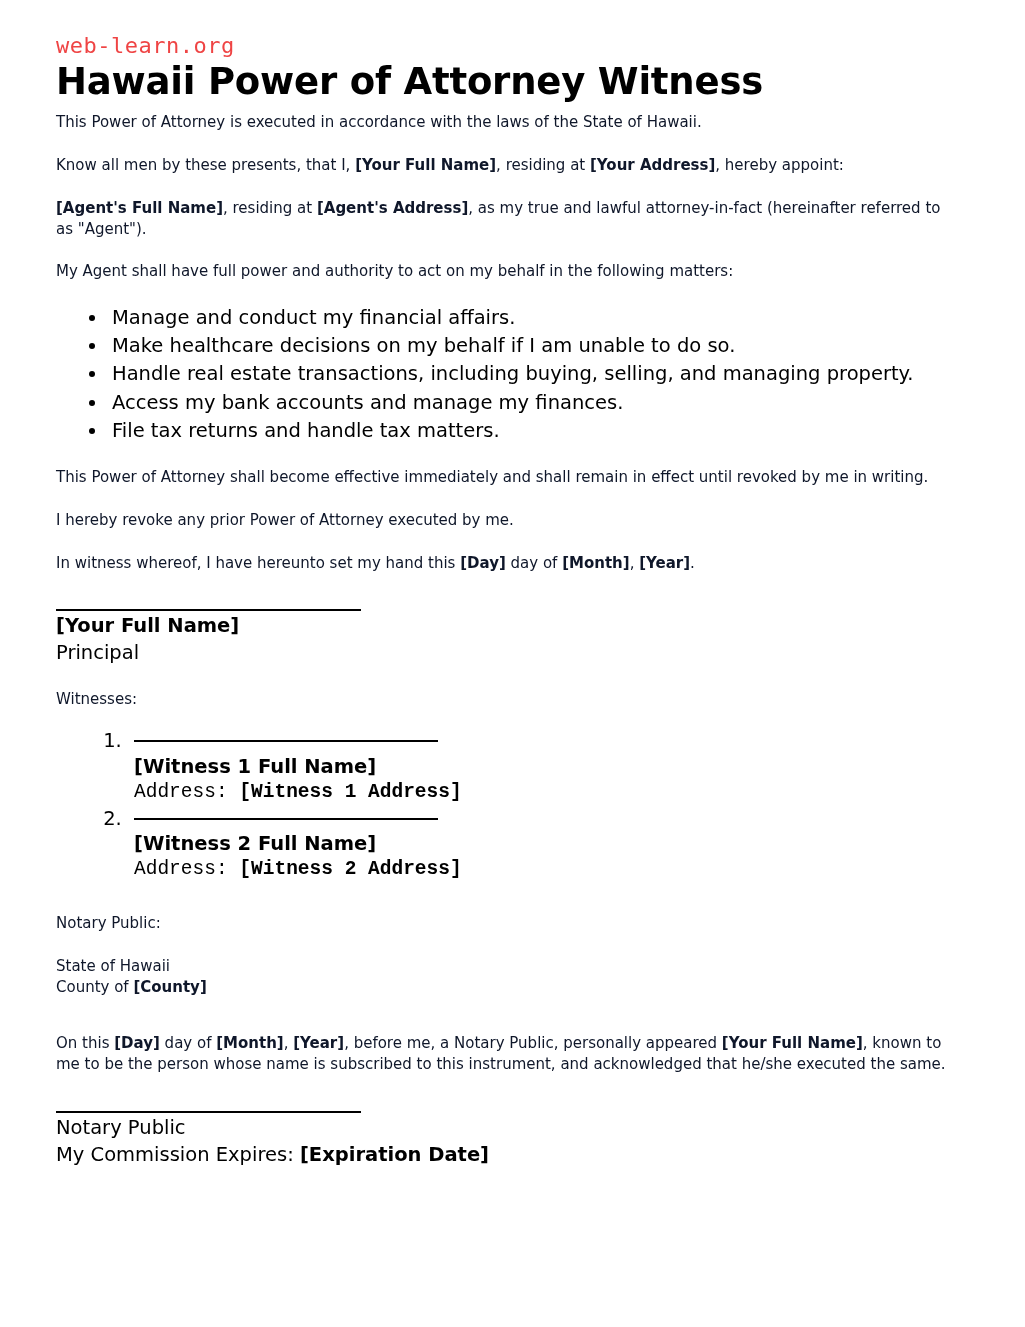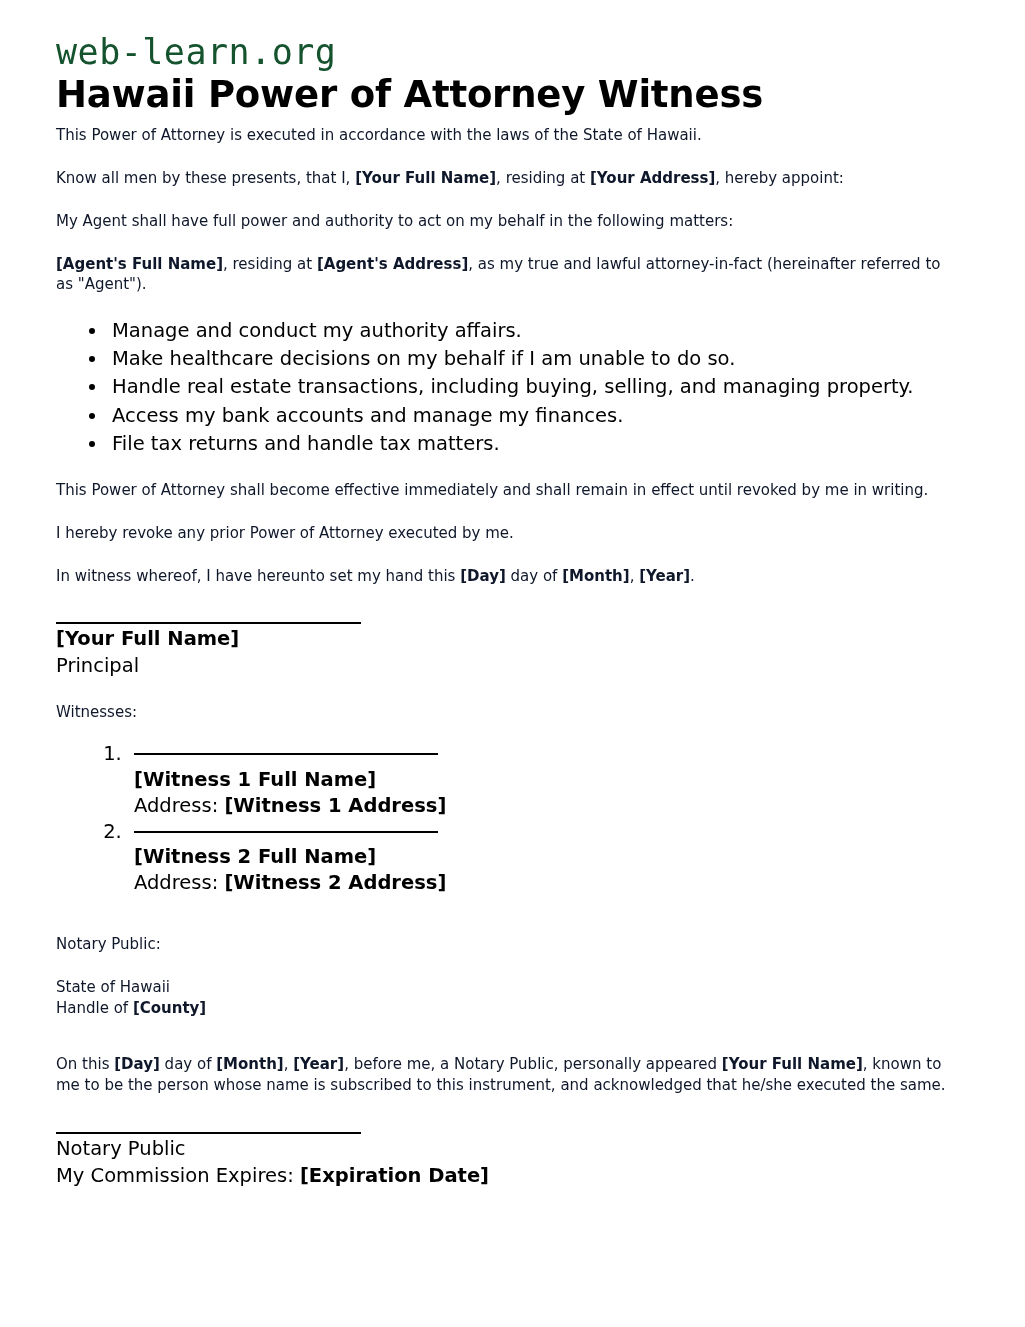--- a/index.html
+++ b/index.html
@@ -17,22 +17,22 @@
   }
   .page {
     width: 1025px;
     min-height: 1327px;
     box-sizing: border-box;
     padding: 30px 65px 40px 56px;
     background: #ffffff;
   }
   .site-brand {
     font-family: "DejaVu Sans Mono", monospace;
-    font-size: 35px;
-    color: #14532d;
+    font-size: 22px;
+    color: #ef4444;
     letter-spacing: 0.5px;
     line-height: 1.0;
     margin: 5px 0 0 0;
     padding-left: 0px;
   }
   .doc-title {
     font-family: "DejaVu Sans", sans-serif;
     font-size: 37px;
     font-weight: bold;
     color: #000000;
@@ -72,21 +72,21 @@
     padding-left: 52px;
     list-style-type: disc;
   }
   ul.matters li {
     font-size: 19.5px;
     line-height: 1.45;
     margin: 0;
     padding-left: 4px;
   }
   ol.witnesses {
-    margin: 12px 0 38px 0;
+    margin: 12px 0 30px 0;
     padding-left: 72px;
     list-style-type: decimal;
   }
   ol.witnesses li {
     font-size: 19.5px;
     line-height: 1.33;
     margin: 0;
     padding-left: 6px;
   }
   ol.witnesses li .wline {
@@ -95,20 +95,21 @@
     border-bottom: 2px solid #000000;
     height: 0;
     vertical-align: 5px;
   }
   ol.witnesses li .wname {
     display: block;
     font-weight: bold;
   }
   ol.witnesses li .waddr {
     display: block;
+    font-family: Liberation Mono, monospace;
   }
   .spacer-sm { height: 14px; }
   b, strong { font-weight: bold; }
 </style>
 </head>
 <body>
 
 <div class="page">
 
   <div class="site-brand">web-learn.org</div>
@@ -116,28 +117,28 @@
   <h1 class="doc-title">Hawaii Power of Attorney Witness</h1>
 
   <div class="body-block">
 
     <p class="para">This Power of Attorney is executed in accordance with the laws of the State of Hawaii.</p>
 
     <p class="para">
       <span>Know all men by these presents, that I, </span><b>[Your Full Name]</b><span>, residing at </span><b>[Your Address]</b><span>, hereby appoint:</span>
     </p>
 
-    <p class="para">My Agent shall have full power and authority to act on my behalf in the following matters:</p>
-
     <p class="para">
       <b>[Agent's Full Name]</b><span>, residing at </span><b>[Agent's Address]</b><span>, as my true and lawful attorney-in-fact (hereinafter referred to as "Agent").</span>
     </p>
 
+    <p class="para">My Agent shall have full power and authority to act on my behalf in the following matters:</p>
+
     <ul class="matters">
-      <li>Manage and conduct my authority affairs.</li>
+      <li>Manage and conduct my financial affairs.</li>
       <li>Make healthcare decisions on my behalf if I am unable to do so.</li>
       <li>Handle real estate transactions, including buying, selling, and managing property.</li>
       <li>Access my bank accounts and manage my finances.</li>
       <li>File tax returns and handle tax matters.</li>
     </ul>
 
     <p class="para">This Power of Attorney shall become effective immediately and shall remain in effect until revoked by me in writing.</p>
 
     <p class="para">I hereby revoke any prior Power of Attorney executed by me.</p>
 
@@ -165,21 +166,21 @@
         <span class="wline"></span>
         <span class="wname">[Witness 2 Full Name]</span>
         <span class="waddr"><span>Address: </span><b>[Witness 2 Address]</b></span>
       </li>
     </ol>
 
     <p class="para">Notary Public:</p>
 
     <p class="para">
       <span>State of Hawaii</span><br>
-      <span>Handle of </span><b>[County]</b>
+      <span>County of </span><b>[County]</b>
     </p>
 
     <div class="spacer-sm"></div>
 
     <p class="para">
       <span>On this </span><b>[Day]</b><span> day of </span><b>[Month]</b><span>, </span><b>[Year]</b><span>, before me, a Notary Public, personally appeared </span><b>[Your Full Name]</b><span>, known to me to be the person whose name is subscribed to this instrument, and acknowledged that he/she executed the same.</span>
     </p>
 
     <div class="spacer-sm"></div>
 

